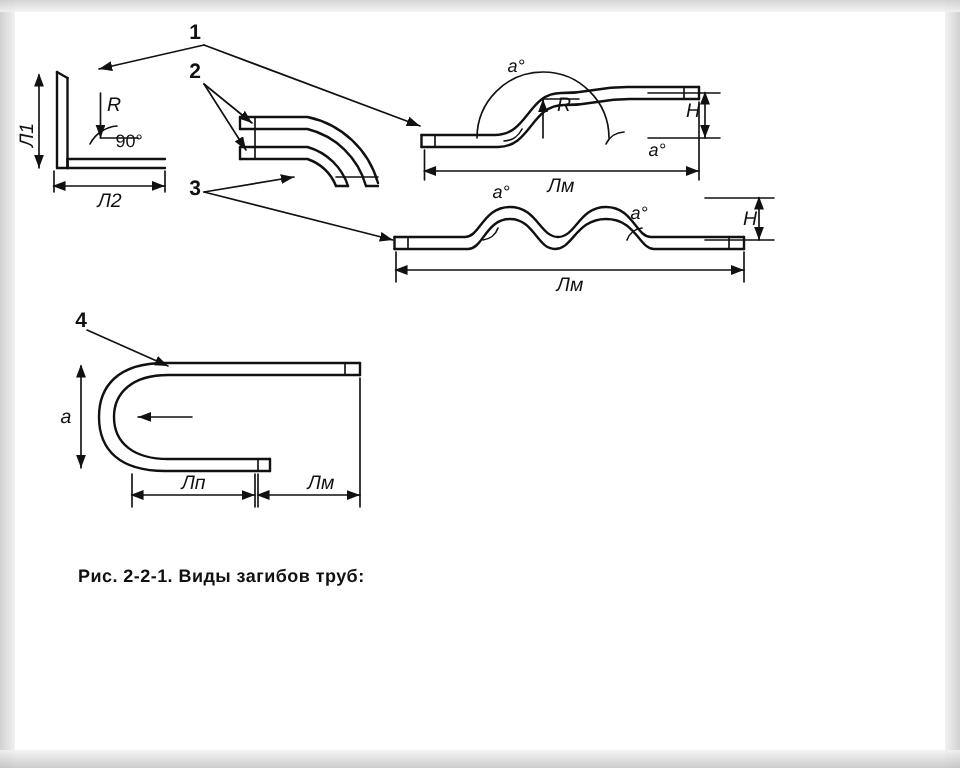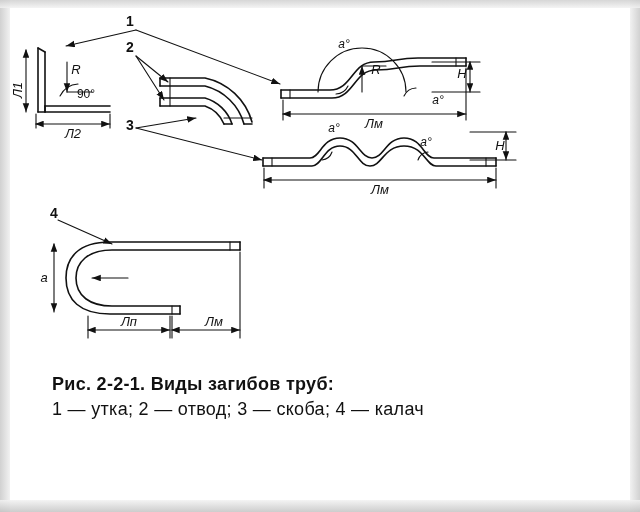--- a/index.html
+++ b/index.html
@@ -32,21 +32,21 @@
     top: 0;
     width: 640px;
     height: 512px;
   }
   .cap {
     position: absolute;
     left: 52px;
     top: 372px;
     width: 520px;
     color: #111111;
-    font-size: 18px;
+    font-size: 12px;
     line-height: 25px;
     letter-spacing: 0.3px;
   }
   .cap .line1 { font-weight: bold; }
   .cap .line2 { }
 </style>
 </head>
 <body>
 
 <div id="page">
@@ -243,16 +243,15 @@
       <text x="380" y="194" font-size="13" font-style="italic" text-anchor="middle">Лм</text>
 
       <text x="44" y="282" font-size="13" font-style="italic" text-anchor="middle">a</text>
       <text x="129" y="326" font-size="13" font-style="italic" text-anchor="middle">Лп</text>
       <text x="214" y="326" font-size="13" font-style="italic" text-anchor="middle">Лм</text>
     </g>
   </svg>
 
   <div class="cap">
     <div class="line1">Рис. 2-2-1. Виды загибов труб:</div>
-    <div class="line2">1 — утка; 2 — отвод; 3 — скоба; 4 — калач</div>
   </div>
 
 </div>
 
 </body></html>

